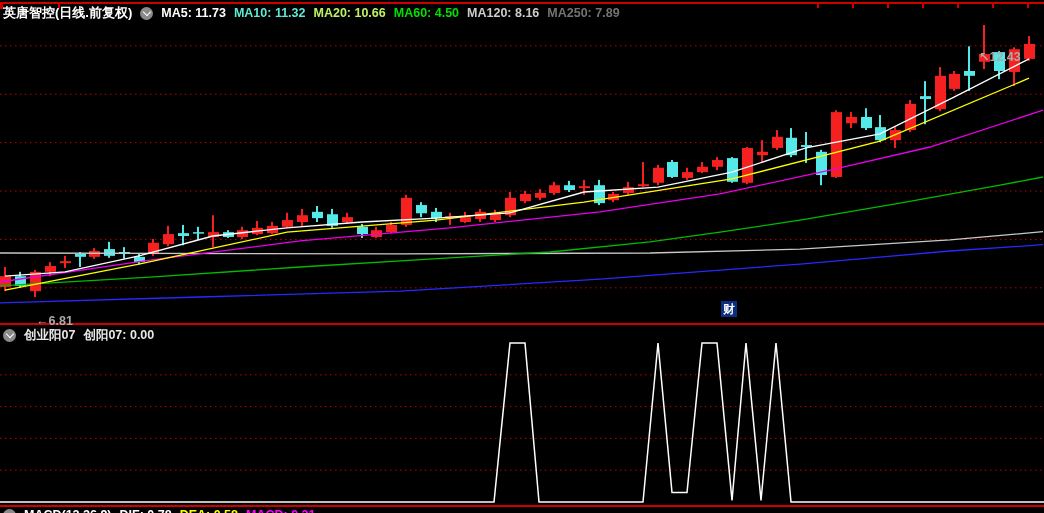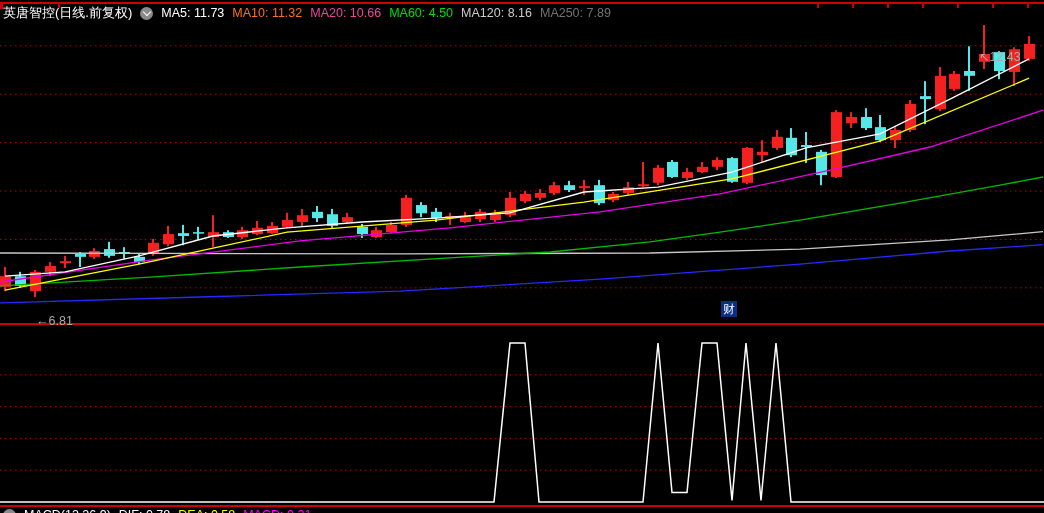--- a/index.html
+++ b/index.html
@@ -1,18 +1,18 @@
 <!DOCTYPE html>
 <html><head>
 <meta charset="utf-8">
 <style>
   html,body{margin:0;padding:0;background:#000;}
   body{width:1044px;height:513px;overflow:hidden;position:relative;
        font-family:"Liberation Sans","DejaVu Sans",sans-serif;}
-  #stage{position:absolute;left:0;top:0;width:1044px;height:377px;}
+  #stage{position:absolute;left:0;top:0;width:1044px;height:377px;font-weight:bold;}
   #chart-svg{position:absolute;left:0;top:0;z-index:1;}
   .hrow{position:absolute;display:flex;align-items:center;gap:8px;z-index:3;
         font-size:12.5px;white-space:nowrap;}
   #main-header{left:3px;top:5px;height:16px;}
   #main-header .title{color:#ffffff;font-size:13px;}
   .icon-circle{width:13px;height:13px;border-radius:50%;background:#8a8a8a;
         position:relative;display:inline-block;flex:0 0 auto;}
   .icon-circle::after{content:"";position:absolute;left:3.5px;top:2.5px;width:5px;height:5px;
         border-right:1.5px solid #fff;border-bottom:1.5px solid #fff;transform:rotate(45deg);}
   #panel2-header{left:3px;top:327px;height:16px;color:#e8e8e8;}
@@ -205,33 +205,38 @@
         <polyline points="5,290.2 139,264.1 287,232.2 436,220.1 584,202.1 732,178.9 880,141.2 1029,78.2" fill="none" stroke="#ffff00" stroke-width="1.3"></polyline>
         <polyline points="5,276.2 65,271.8 139,255.9 213,236.0 287,227.8 362,222.0 436,218.1 510,212.8 584,192.0 658,187.1 732,172.1 806,147.9 880,133.9 954,97.1 1029,58.9" fill="none" stroke="#ffffff" stroke-width="1.3"></polyline>
       </g>
       <polyline points="0,502.0 494,502.0 510,343.0 525,343.0 539,502.0 643,502.0 658,343.0 672,492.5 687,492.5 702,343.0 717,343.0 732,500.4 746,343.0 761,500.4 776,343.0 791,502.0 1044,502.0" fill="none" stroke="#ffffff" stroke-width="1.5"></polyline>
     </svg>
 
   <div class="hrow" id="main-header">
     <span class="title">英唐智控(日线.前复权)</span>
     <span class="icon-circle"></span>
     <span style="color: rgb(255, 255, 255); text-align: center;">MA5: 11.73</span>
-    <span style="color: #f97316;">MA10: 11.32</span>
-    <span style="color: #ec4899;">MA20: 10.66</span>
+    <span style="color: #5eead4;">MA10: 11.32</span>
+    <span style="color: #bef264;">MA20: 10.66</span>
     <span style="color: rgb(0, 224, 0);">MA60: 4.50</span>
     <span style="color: rgb(204, 204, 204);">MA120: 8.16</span>
     <span style="color: #737373;">MA250: 7.89</span>
   </div>
 
   <div class="price-label" id="high-label"><span>↖</span><span>12.43</span></div>
 
   <div class="price-label" id="low-label">←6.81</div>
 
   <div id="cai-marker" style="background: rgb(11, 47, 128);">财</div>
 
+  <div class="hrow" id="panel2-header">
+    <span class="icon-circle"></span>
+    <span>创业阳07</span>
+    <span>创阳07: 0.00</span>
+  </div>
 
   <div class="hrow" id="panel3-header">
     <span class="icon-circle"></span>
     <span style="color: rgb(255, 255, 255);">MACD(12,26,9)</span>
     <span style="color: rgb(255, 255, 255);">DIF: 0.78</span>
     <span style="color: rgb(255, 255, 0);">DEA: 0.58</span>
     <span style="color: rgb(255, 0, 255);">MACD: 0.21</span>
   </div>
 
 </div>

